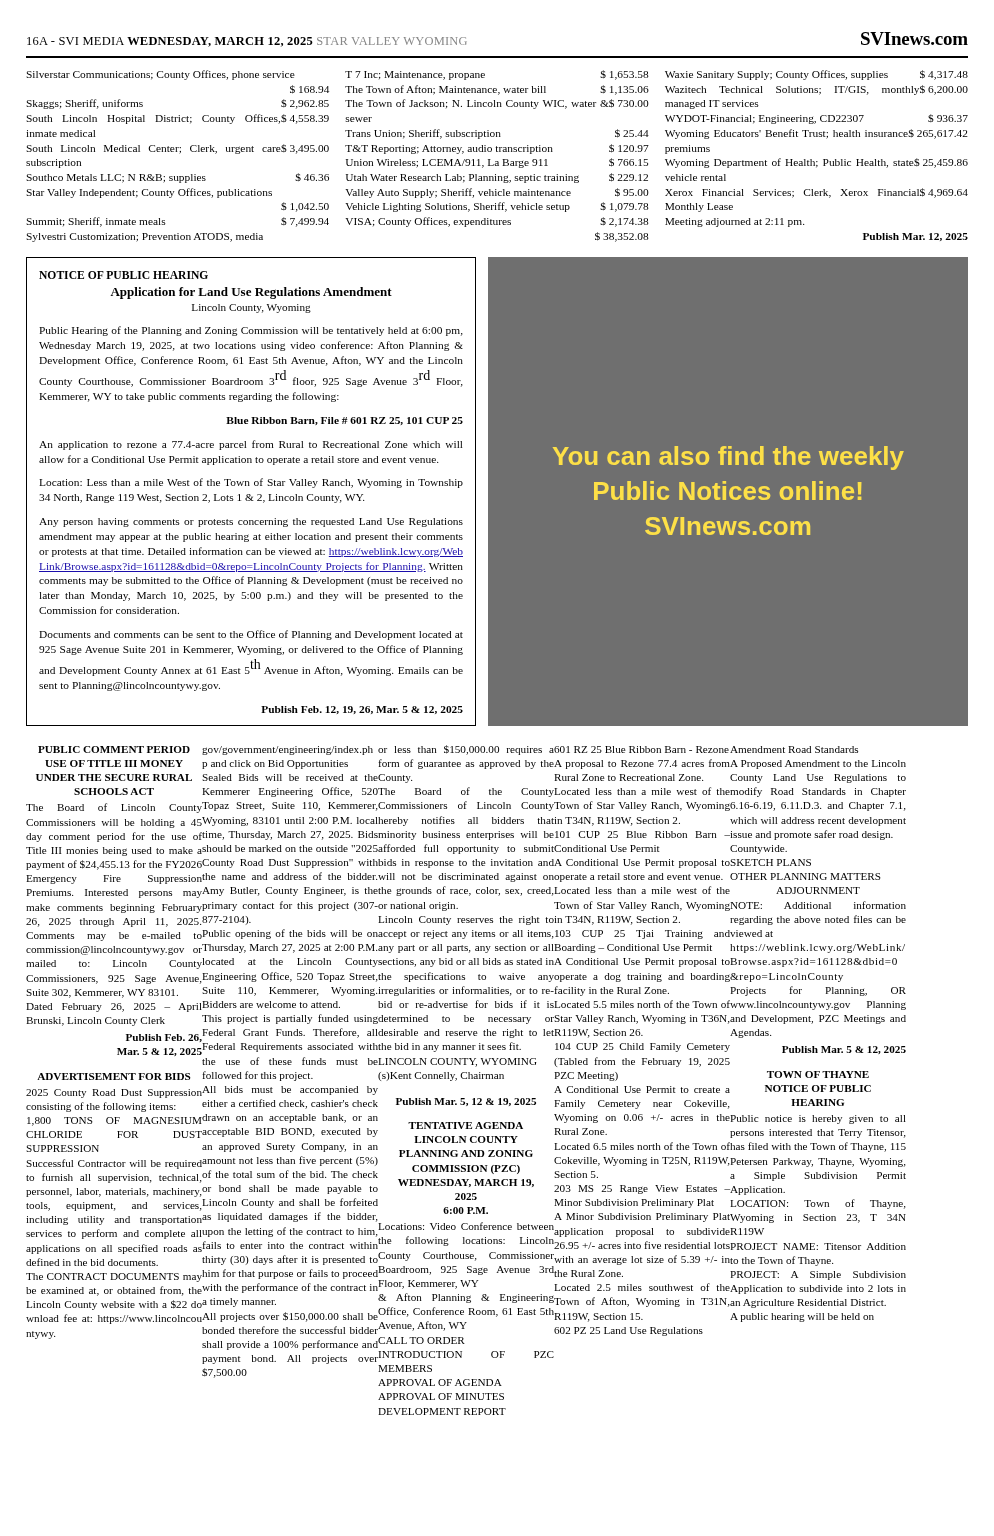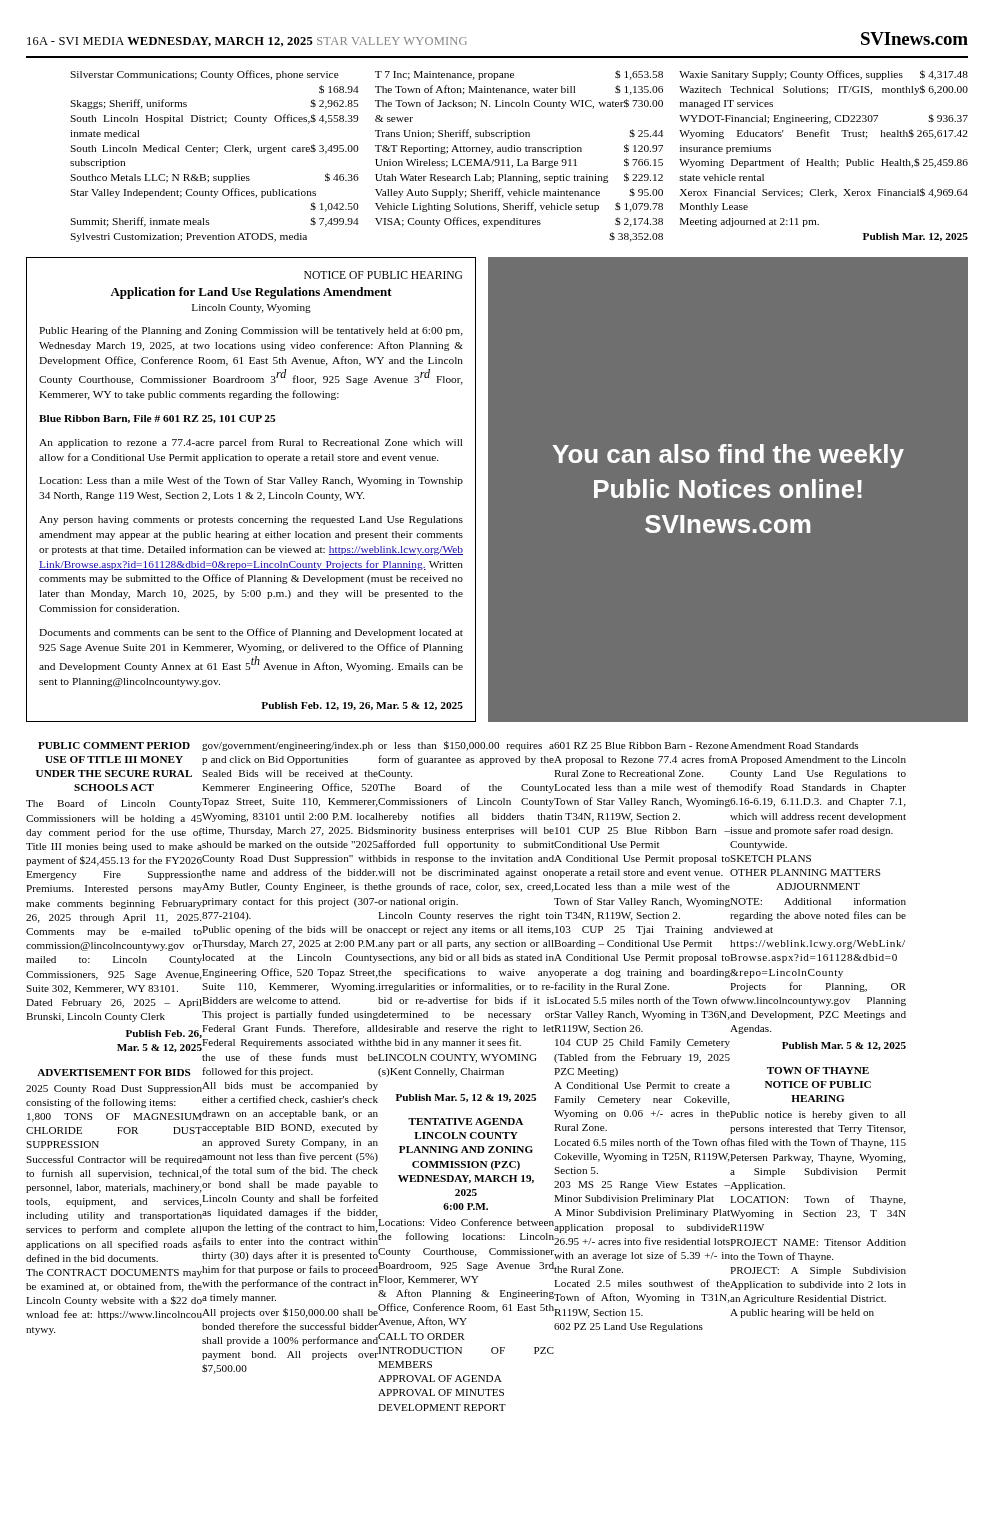--- a/index.html
+++ b/index.html
@@ -25,50 +25,49 @@
   .masthead-left .pg { font-weight: normal; }
   .masthead-left .bold { font-weight: bold; }
   .masthead-left .gray { color: #888; }
   .masthead-right { font-family: "Liberation Serif", serif; font-weight: bold; font-size: 19px; letter-spacing: -.2px; }
 
   
   .top-cols {
     display: flex;
     gap: 16px;
     padding-top: 9px;
-    margin-left: 44px;
   }
   .top-col { width: 304px; font-size: 11.4px; line-height: 1.29; text-align: justify; }
   .fin-line { display: block; }
   .fin-line .amt { float: right; }
   .right-al { text-align: right; font-weight: bold; }
   .plain-right { text-align: right; }
 
   
   .mid-row { display: flex; gap: 12px; margin-top: 14px; }
   .notice-box {
     width: 450px;
     border: 1px solid #000;
     padding: 10px 12px 8px 12px;
     font-size: 11.4px;
     line-height: 1.3;
   }
-  .notice-box .nb-title { text-align: right; font-weight: normal; font-size: 11.6px; }
+  .notice-box .nb-title { text-align: left; font-weight: bold; font-size: 11.6px; }
   .notice-box .nb-sub { text-align: center; font-weight: bold; font-size: 13px; }
   .notice-box .nb-loc { text-align: center; font-size: 11.2px; margin-bottom: 8px; }
   .notice-box p { margin: 0 0 9px 0; text-align: justify; }
-  .notice-box .center-bold { text-align: left; font-weight: bold; margin: 9px 0; }
+  .notice-box .center-bold { text-align: right; font-weight: bold; margin: 9px 0; }
   .notice-box a { color: #1a0dab; text-decoration: underline; word-break: break-all; }
   .notice-box .pub { text-align: right; font-weight: bold; margin-top: 4px; }
-  .sup { font-size: 12px; vertical-align: super; font-style: italic; }
+  .sup { font-size: 14px; vertical-align: super; }
 
   .promo {
     flex: 1;
     background: #6f6f6f;
-    color: #ffffff;
+    color: #fde047;
     display: flex;
     align-items: center;
     justify-content: center;
     text-align: center;
     font-family: "Liberation Sans", sans-serif;
     font-weight: bold;
     font-size: 26px;
     line-height: 1.34;
     padding: 18px;
   }

